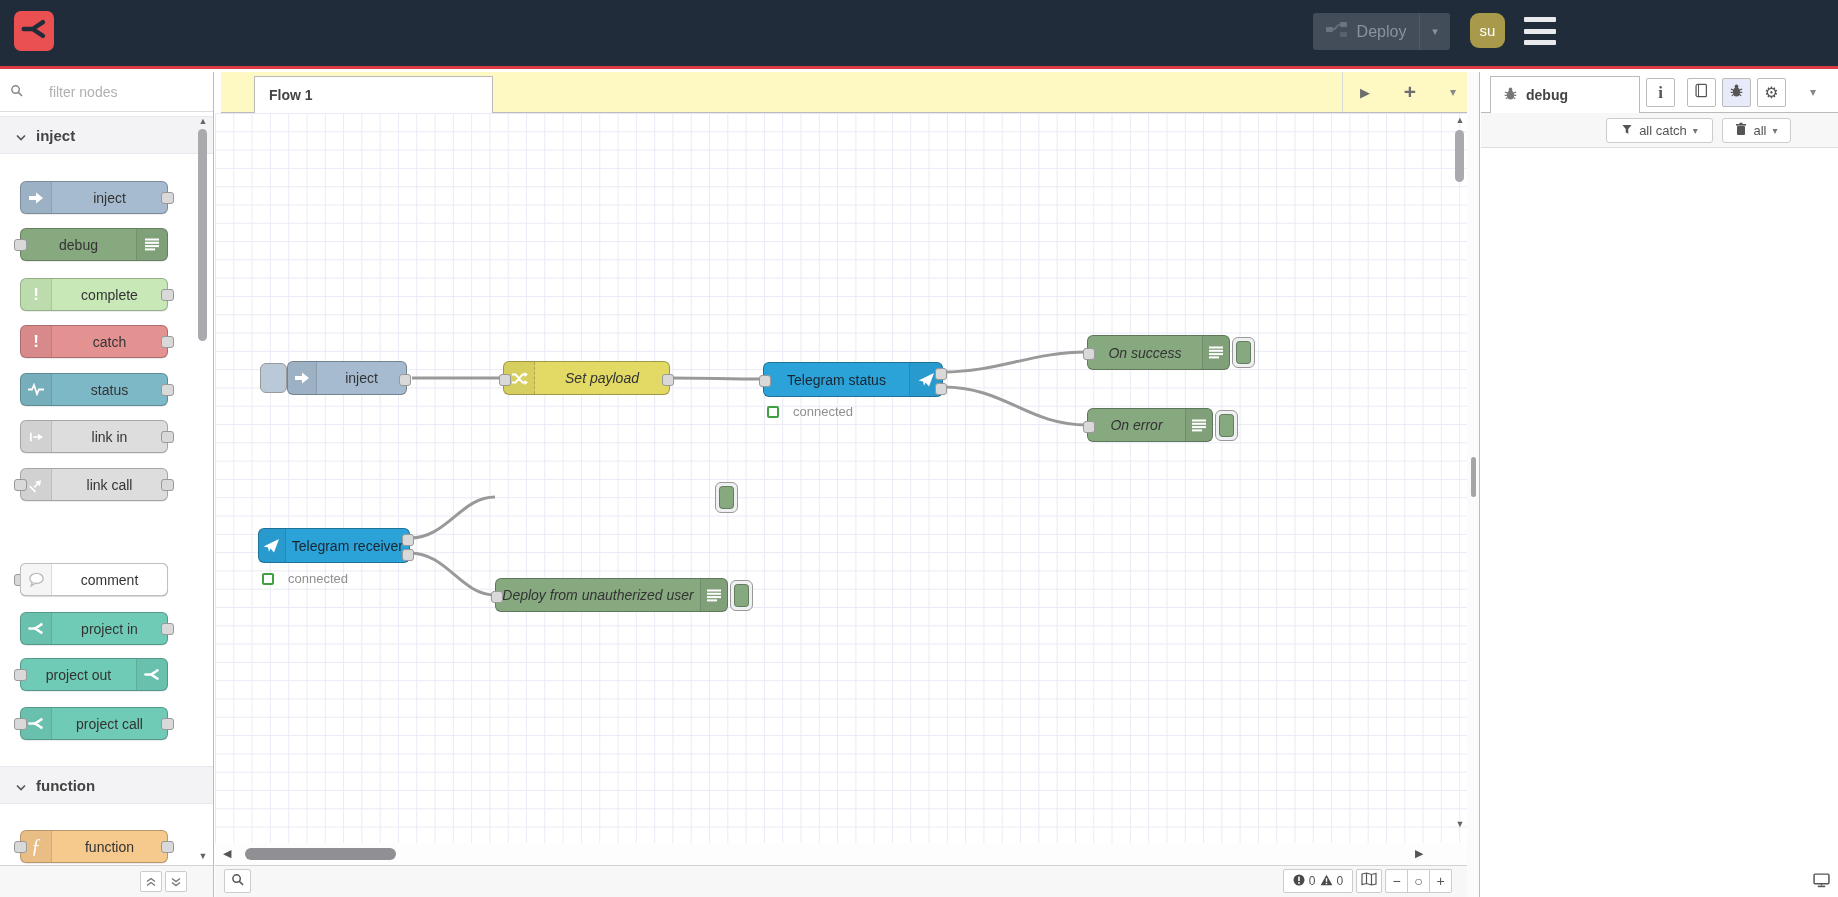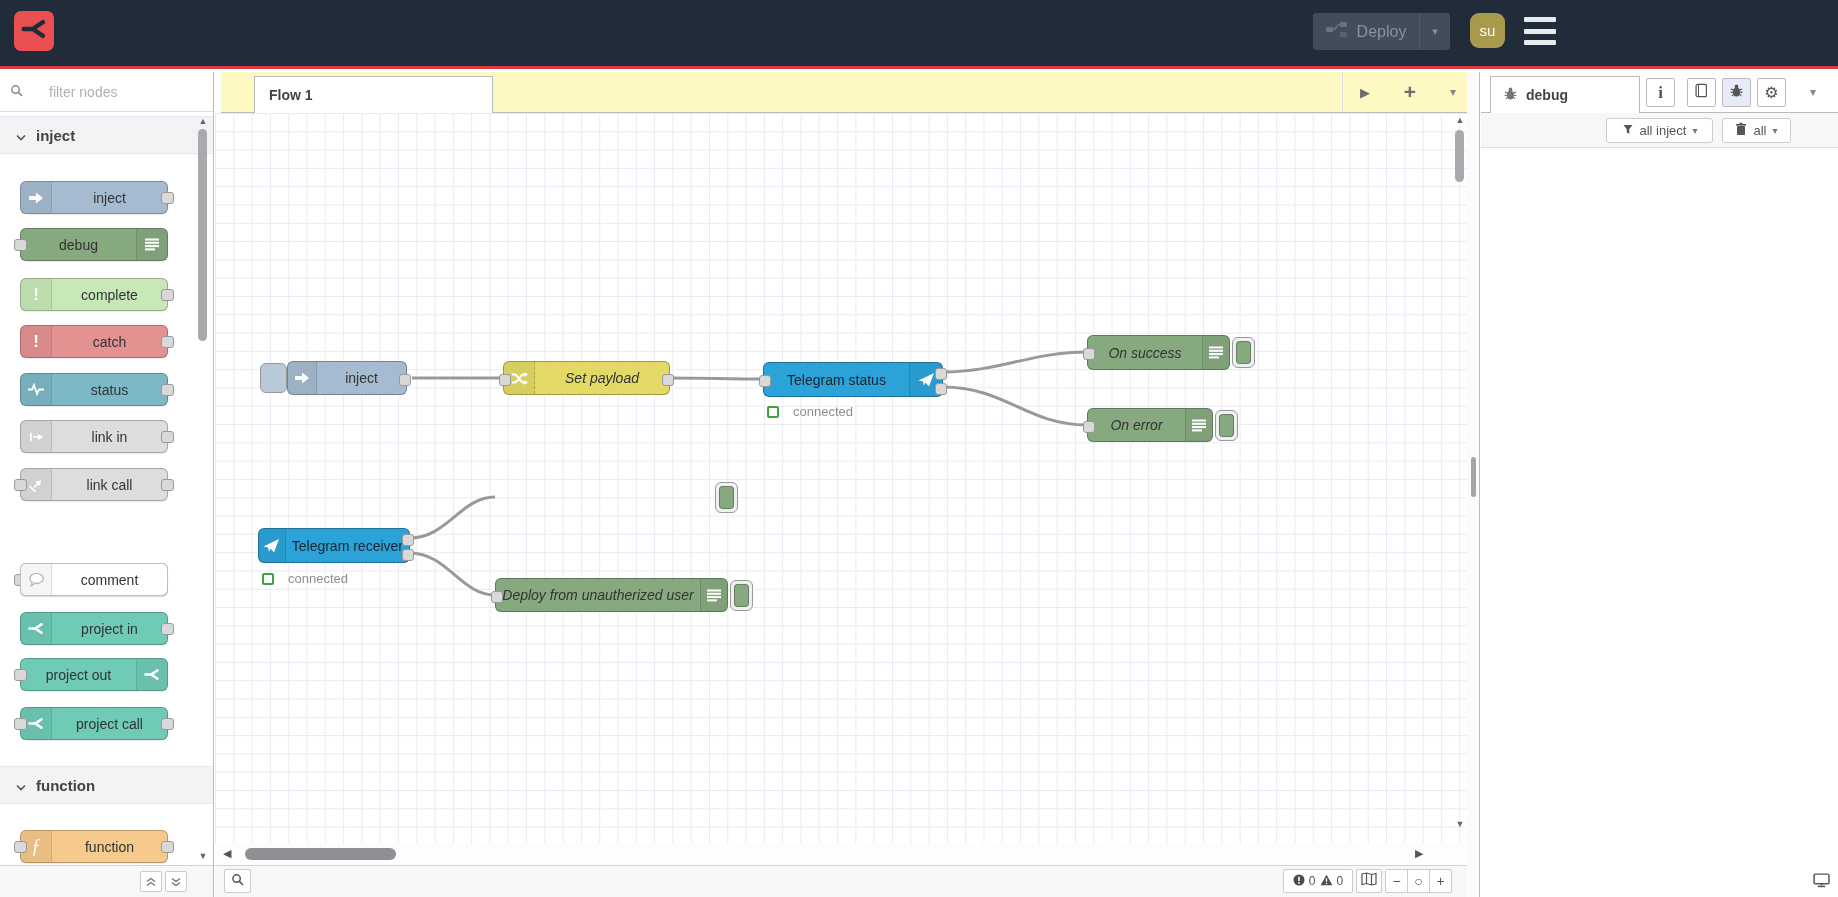--- a/index.html
+++ b/index.html
@@ -498,21 +498,21 @@
         <span style="font-size:16px;">⚙</span>
       </div>
       <span style="position:absolute;left:329px;top:13px;font-size:12px;color:#888;cursor:pointer;">▾</span>
     </div>
 
     <div class="sb-toolbar">
       <div class="sb-ddbtn" style="left:125px;width:107px;">
         <span><svg width="12" height="11" viewBox="0 0 12 12">
               <path d="M1,1 H11 L7.4,5.4 V10.6 L4.6,9.2 V5.4 Z" fill="#555"></path>
             </svg></span>
-        <span>all inject</span>
+        <span>all catch</span>
         <span class="caret">▾</span>
       </div>
       <div class="sb-ddbtn" style="left:241px;width:69px;">
         <span><svg width="12" height="14" viewBox="0 0 12 14">
               <rect x="2" y="4" width="8" height="9" rx="1" fill="#555"></rect>
               <rect x="1" y="2" width="10" height="1.6" fill="#555"></rect>
               <rect x="4.5" y="0.7" width="3" height="1.4" fill="#555"></rect>
             </svg></span>
         <span>all</span>
         <span class="caret">▾</span>

